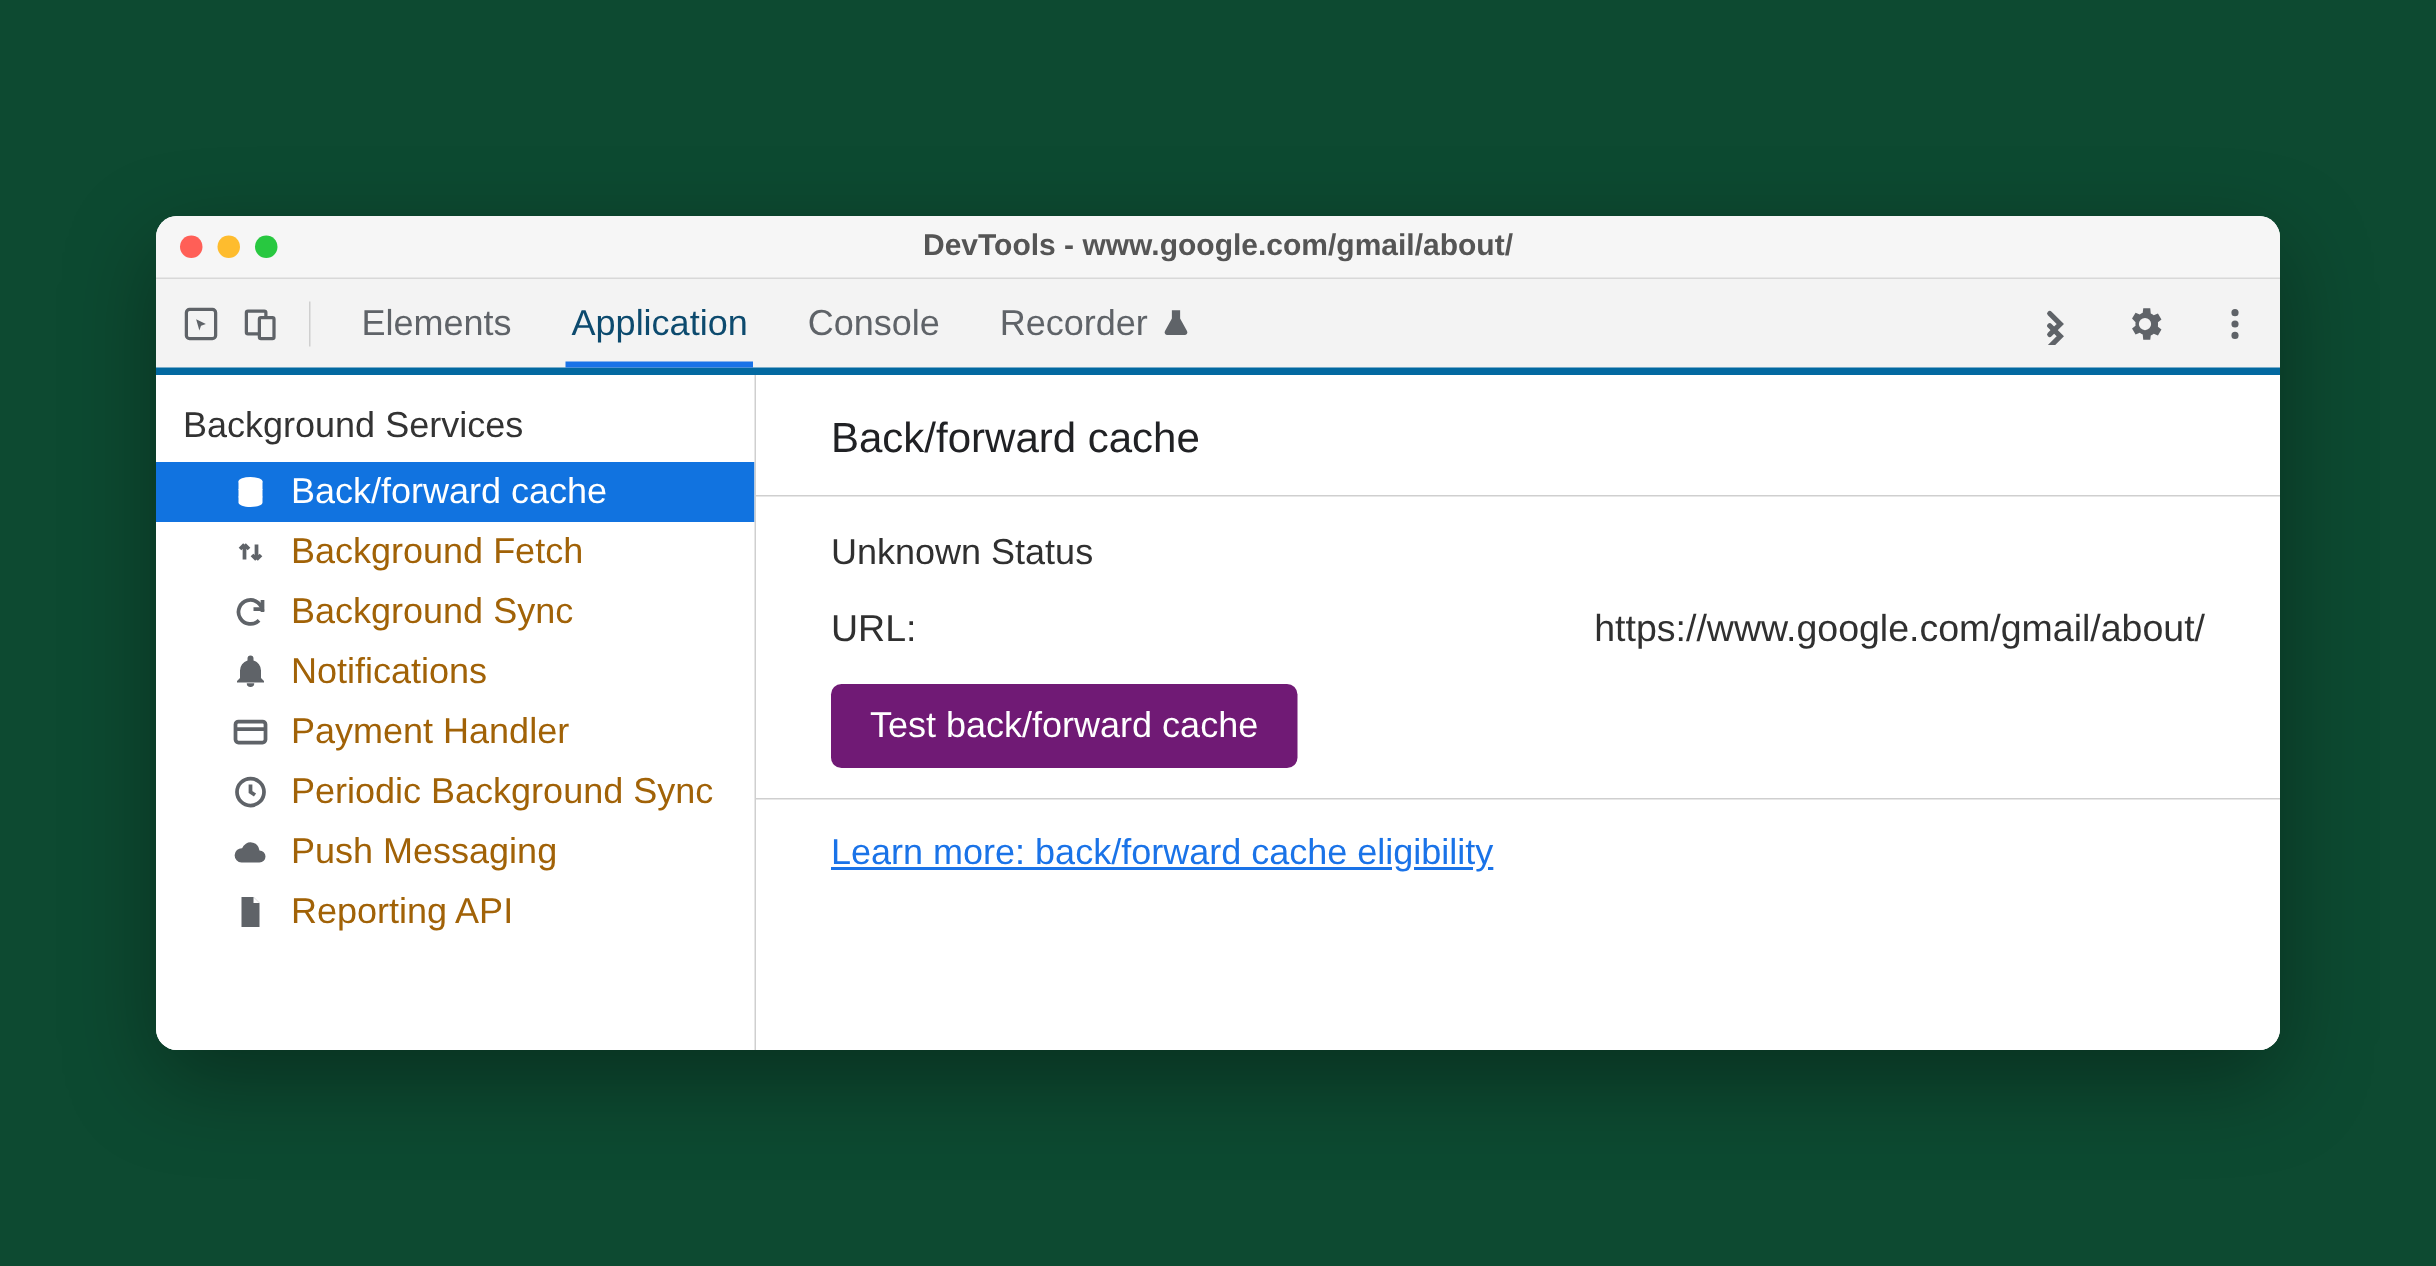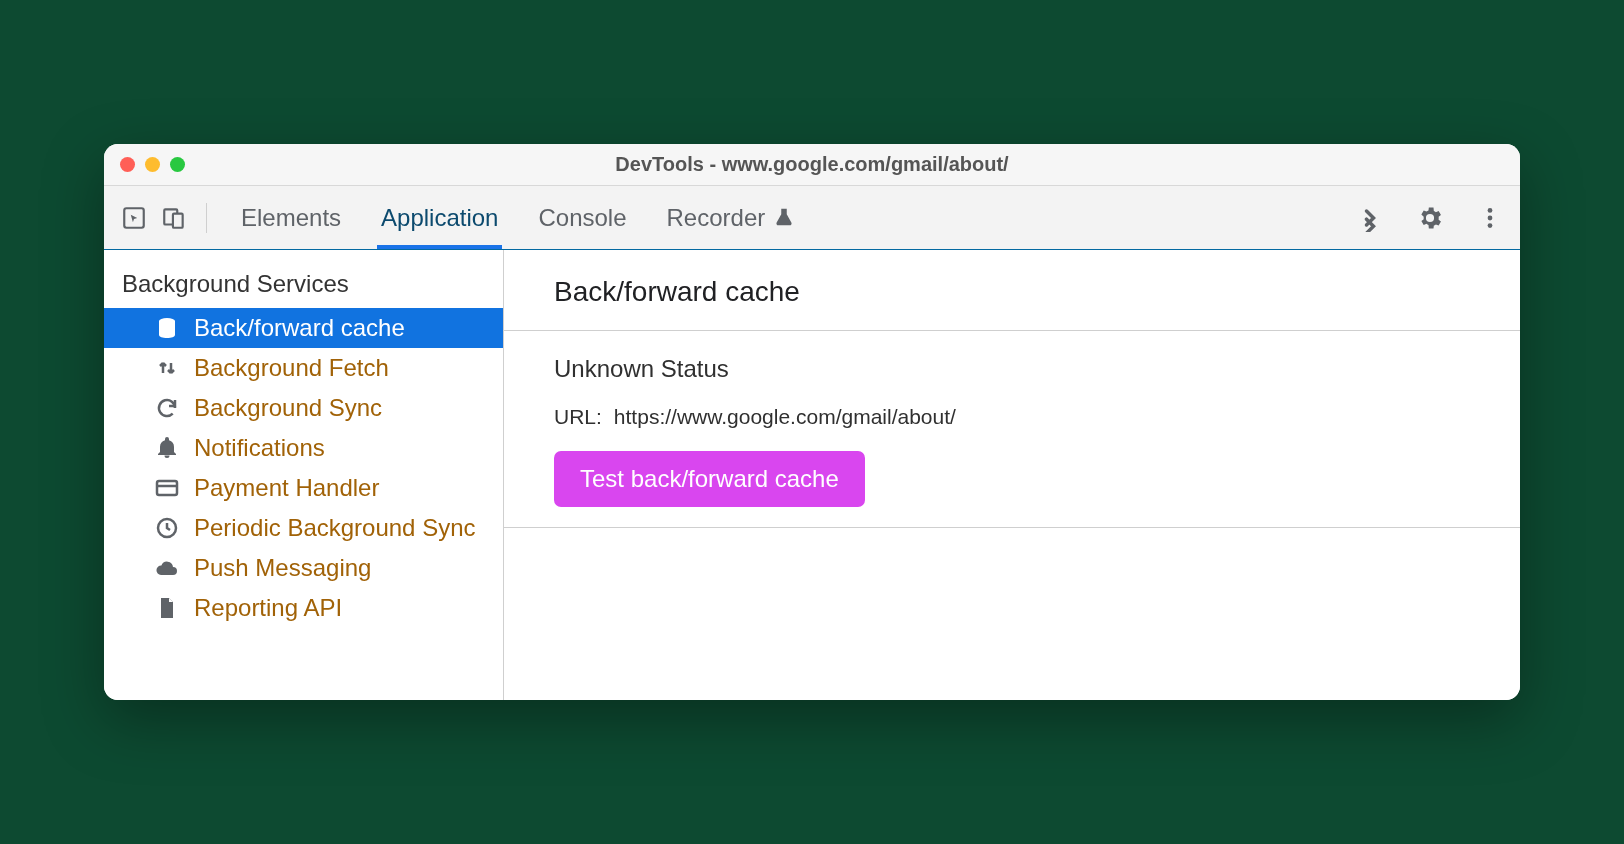--- a/index.html
+++ b/index.html
@@ -39,21 +39,21 @@
     position: absolute;
     left: 50%;
     transform: translateX(-50%);
     font-size: 20px;
     font-weight: 600;
     color: #555;
   }
   .toolbar {
     height: 64px;
     background: #f3f3f3;
-    border-bottom: 1px solid #0369a1;
+    border-bottom: 5px solid #0369a1;
     display: flex;
     align-items: center;
     padding: 0 14px;
     gap: 8px;
   }
   .tool-icon {
     width: 32px; height: 32px;
     display: flex; align-items: center; justify-content: center;
     color: #5f6368;
   }
@@ -129,23 +129,23 @@
     border-bottom: 1px solid #cfcfcf;
   }
   .main-body {
     padding: 24px 50px 20px 50px;
     display: flex;
     flex-direction: column;
     gap: 22px;
     border-bottom: 1px solid #cfcfcf;
   }
   .status-text { font-size: 24px; color: #303030; }
-  .url-row { font-size: 21px; color: #303030; display: flex; gap: 12px; }
+  .url-row { font-size: 25px; color: #303030; display: flex; gap: 12px; justify-content: space-between; }
   .btn {
-    background: #d946ef;
+    background: #701a75;
     color: #fff;
     border: none;
     border-radius: 7px;
     font-size: 24px;
     padding: 14px 26px;
     cursor: pointer;
     width: fit-content;
   }
   .main-footer {
     padding: 22px 50px;
@@ -318,16 +318,19 @@
     <div class="main">
       <div class="main-heading">Back/forward cache</div>
       <div class="main-body">
         <div class="status-text">Unknown Status</div>
         <div class="url-row">
           <span>URL:</span>
           <span>https://www.google.com/gmail/about/</span>
         </div>
         <button class="btn">Test back/forward cache</button>
       </div>
+      <div class="main-footer">
+        <a class="link">Learn more: back/forward cache eligibility</a>
+      </div>
     </div>
   </div>
 
 </div>
 
 </body></html>

